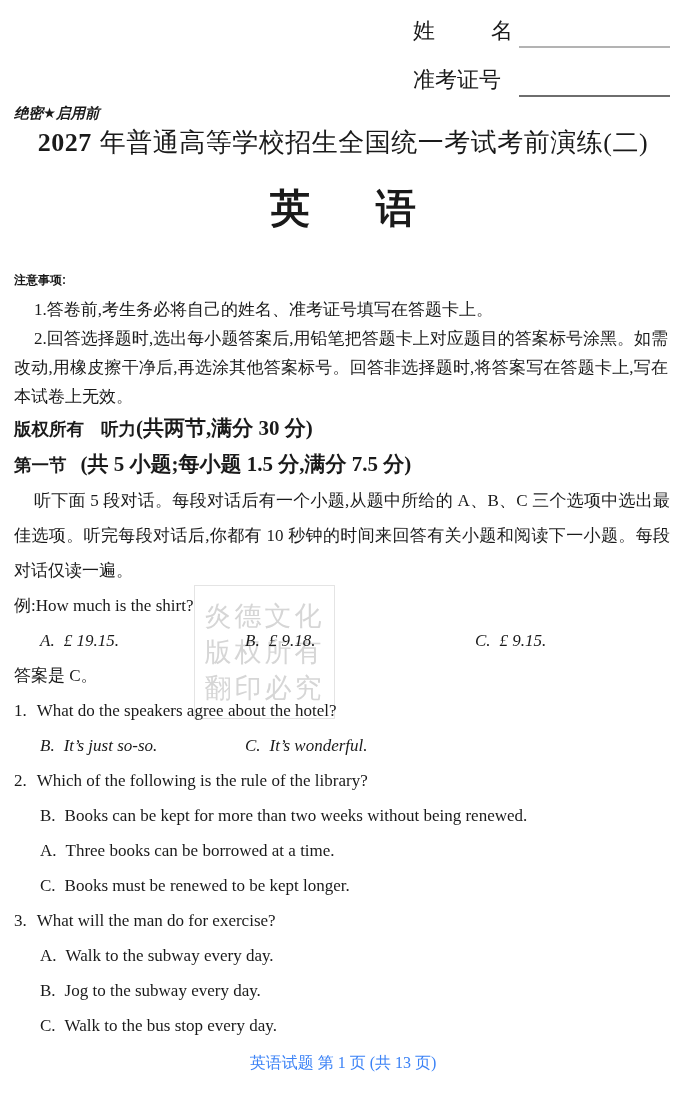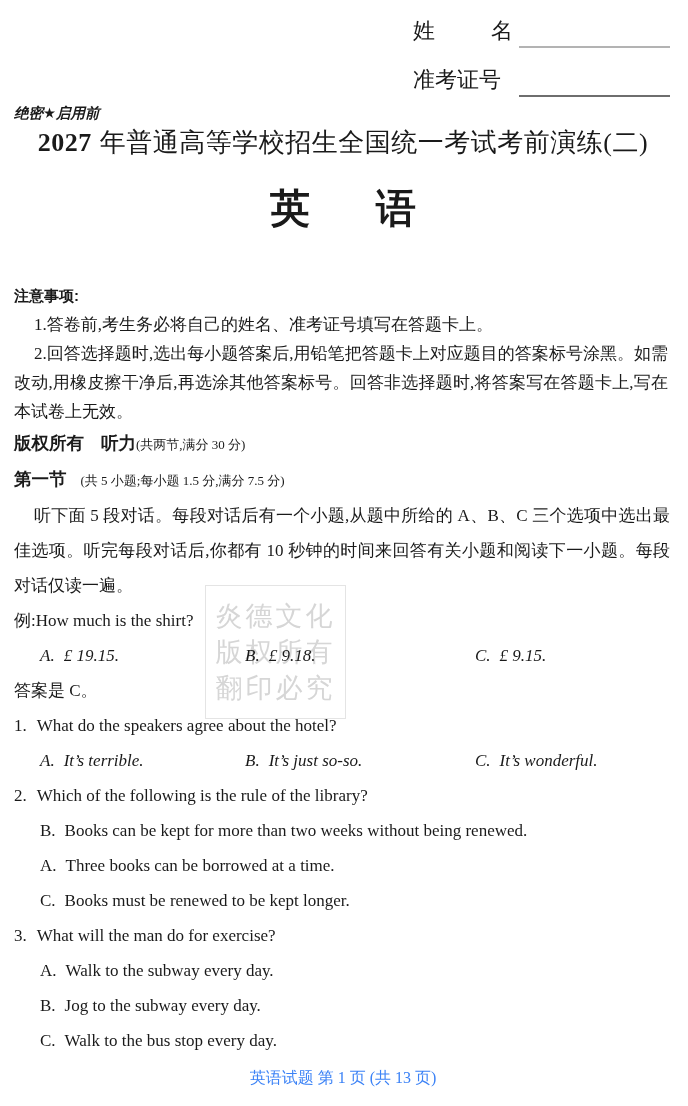--- a/index.html
+++ b/index.html
@@ -57,42 +57,42 @@
     display: flex;
     justify-content: center;
     gap: 66px;
     font-family: "Liberation Sans", "DejaVu Sans", sans-serif;
     font-weight: bold;
     font-size: 40px;
     line-height: 46px;
   }
   
   .notes-heading {
-    margin-top: 50px;
-    font-family: "Liberation Sans", "DejaVu Sans", sans-serif;
-    font-weight: bold;
-    font-size: 15px;
+    margin-top: 35px;
+    font-family: "Liberation Sans", "DejaVu Sans", sans-serif;
+    font-weight: bold;
+    font-size: 12px;
     line-height: 29px;
   }
   .note-item {
     line-height: 29px;
     text-indent: 20px;
     text-align: justify;
     padding-right: 4px;
   }
   
   .part-heading, .section-heading { line-height: 34px; }
   .bold-sans {
     font-family: "Liberation Sans", "DejaVu Sans", sans-serif;
     font-weight: bold;
     font-size: 17.5px;
   }
   .part-heading .gap { display: inline-block; width: 17px; }
   .section-heading .gap { display: inline-block; width: 14px; }
-  .detail { font-size: 13px; }
+  .detail { font-size: 21px; font-weight: bold; }
   
   .intro {
     line-height: 35px;
     text-indent: 20px;
     text-align: justify;
     padding-right: 2px;
   }
   .qa-line { line-height: 35px; }
   .options-row {
     display: grid;
@@ -109,21 +109,21 @@
     margin-top: 8px;
     text-align: center;
     font-size: 16px;
     line-height: 24px;
     color: #3b82f6;
   }
   
   .watermark {
     position: absolute;
     z-index: 0;
-    left: 205px;
+    left: 194px;
     top: 585px;
     width: 141px;
     height: 134px;
     border: 1px solid #e4e4e4;
     display: flex;
     flex-direction: column;
     justify-content: space-around;
     align-items: center;
     padding: 12px 0;
   }
@@ -187,21 +187,20 @@
     <div class="options-row">
       <span><span class="opt-label">A.</span><span>£ 19.15.</span></span>
       <span><span class="opt-label">B.</span><span>£ 9.18.</span></span>
       <span><span class="opt-label">C.</span><span>£ 9.15.</span></span>
     </div>
 
     <div class="qa-line">答案是 C。</div>
 
     <div class="qa-line"><span class="q-num">1.</span><span>What do the speakers agree about the hotel?</span></div>
     <div class="options-row">
-      <span><span class="opt-label">A.</span><span>It’s terrible.</span></span>
       <span><span class="opt-label">B.</span><span>It’s just so-so.</span></span>
       <span><span class="opt-label">C.</span><span>It’s wonderful.</span></span>
     </div>
 
     <div class="qa-line"><span class="q-num">2.</span><span>Which of the following is the rule of the library?</span></div>
     <div class="option-stacked"><span class="opt-label">B.</span><span>Books can be kept for more than two weeks without being renewed.</span></div>
     <div class="option-stacked"><span class="opt-label">A.</span><span>Three books can be borrowed at a time.</span></div>
     <div class="option-stacked"><span class="opt-label">C.</span><span>Books must be renewed to be kept longer.</span></div>
 
     <div class="qa-line"><span class="q-num">3.</span><span>What will the man do for exercise?</span></div>

